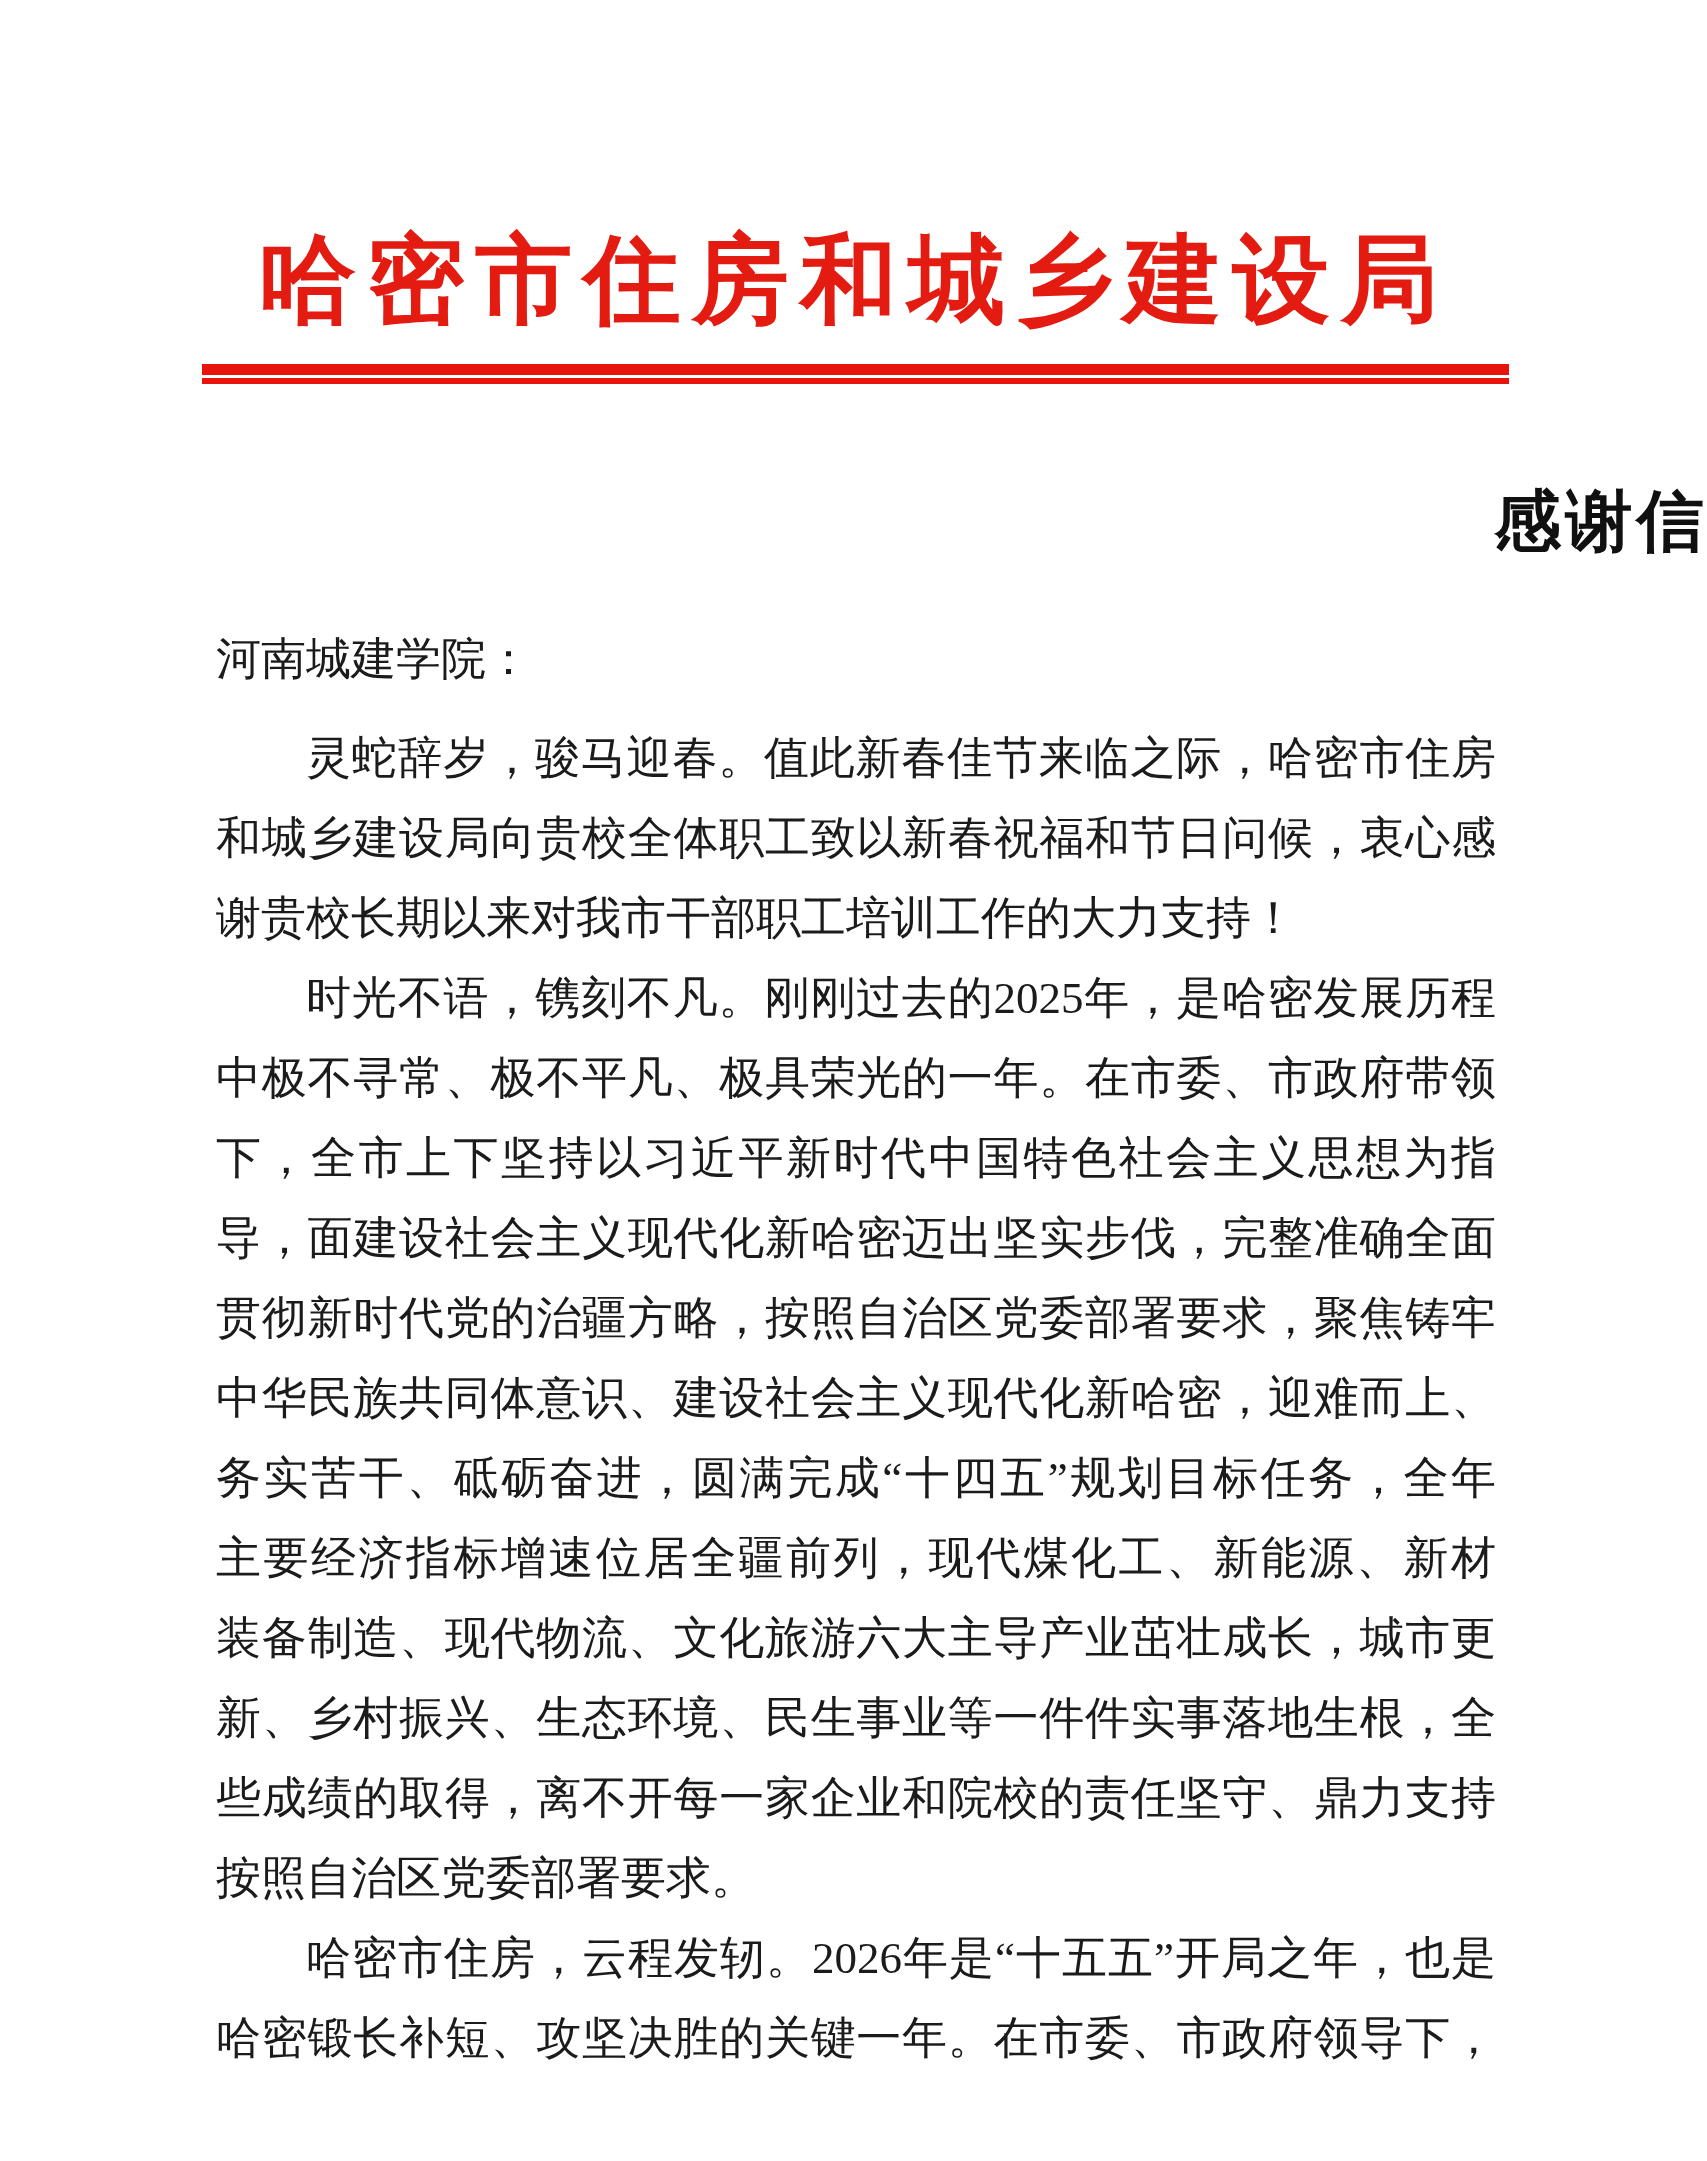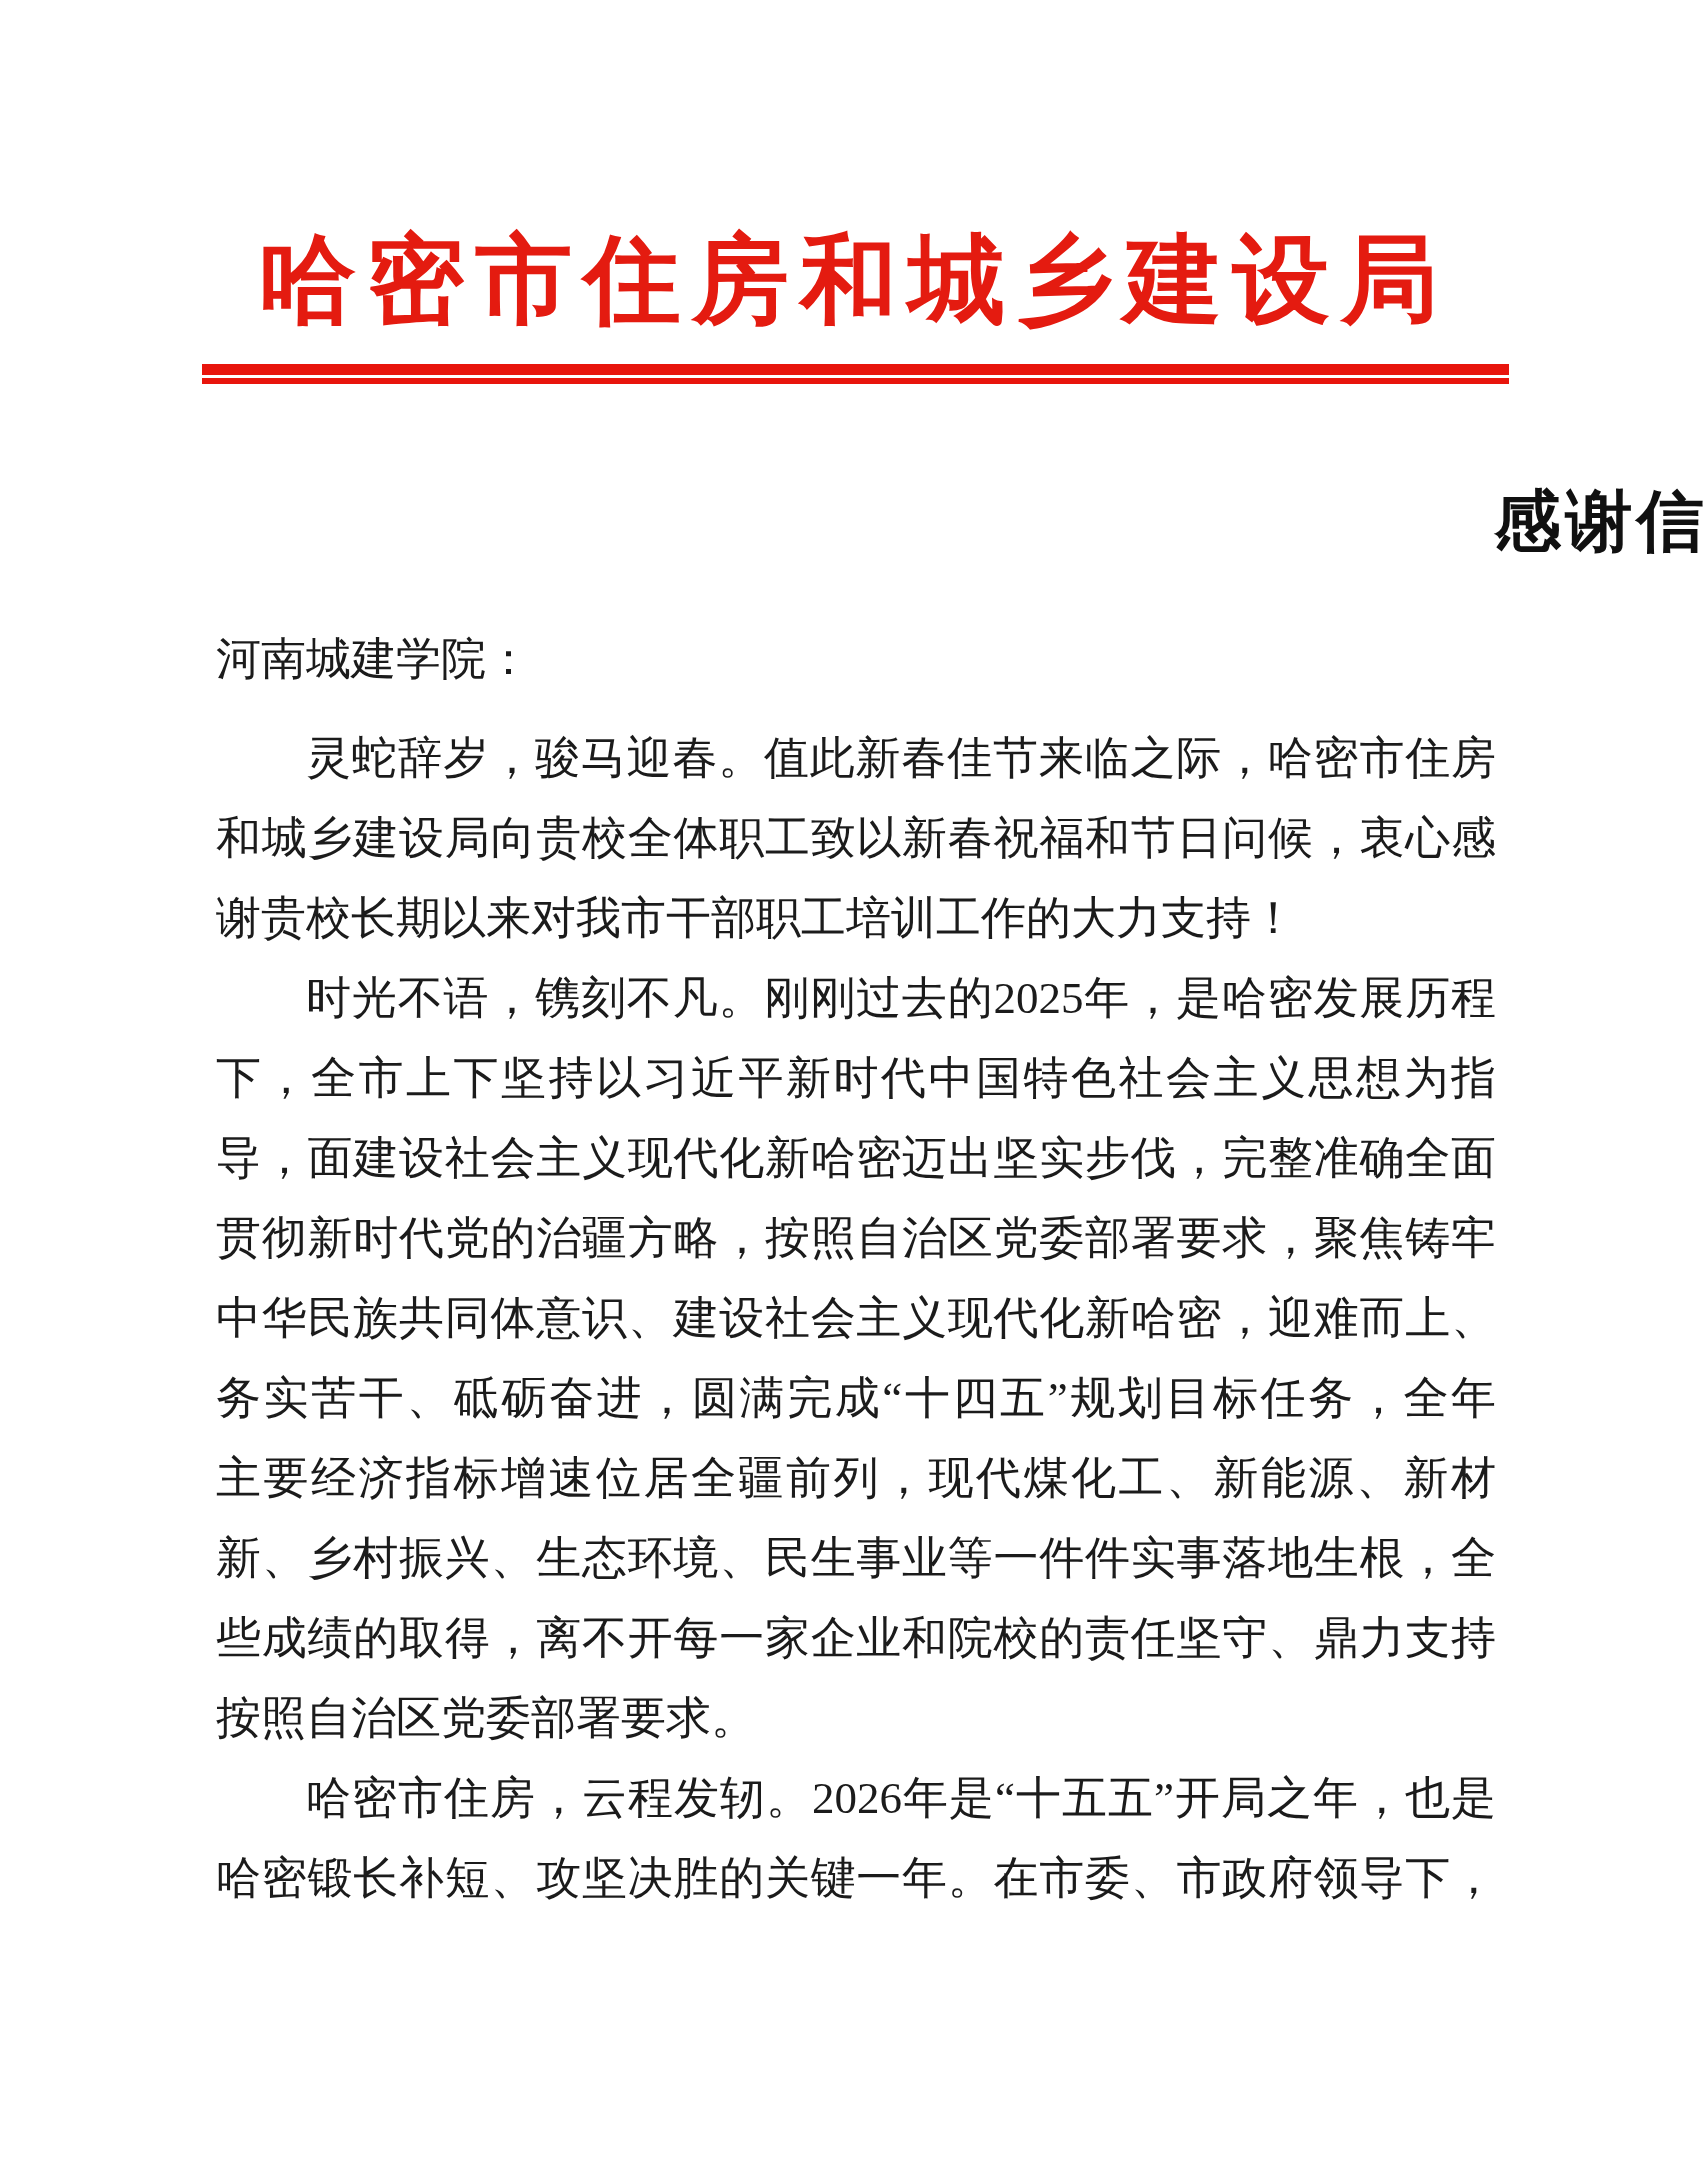--- a/index.html
+++ b/index.html
@@ -95,26 +95,28 @@
 
   <h1 class="doc-title">感谢信</h1>
 
   <div class="salutation">河南城建学院：</div>
 
   <div class="letter-body">
       <div class="body-line indent">灵蛇辞岁，骏马迎春。值此新春佳节来临之际，哈密市住房</div>
       <div class="body-line">和城乡建设局向贵校全体职工致以新春祝福和节日问候，衷心感</div>
       <div class="body-line para-end">谢贵校长期以来对我市干部职工培训工作的大力支持！</div>
       <div class="body-line indent">时光不语，镌刻不凡。刚刚过去的2025年，是哈密发展历程</div>
+      <div class="body-line">中极不寻常、极不平凡、极具荣光的一年。在市委、市政府带领</div>
       <div class="body-line">下，全市上下坚持以习近平新时代中国特色社会主义思想为指</div>
       <div class="body-line">导，面建设社会主义现代化新哈密迈出坚实步伐，完整准确全面</div>
       <div class="body-line">贯彻新时代党的治疆方略，按照自治区党委部署要求，聚焦铸牢</div>
       <div class="body-line">中华民族共同体意识、建设社会主义现代化新哈密，迎难而上、</div>
       <div class="body-line">务实苦干、砥砺奋进，圆满完成“十四五”规划目标任务，全年</div>
       <div class="body-line">主要经济指标增速位居全疆前列，现代煤化工、新能源、新材料、</div>
+      <div class="body-line">装备制造、现代物流、文化旅游六大主导产业茁壮成长，城市更</div>
       <div class="body-line">新、乡村振兴、生态环境、民生事业等一件件实事落地生根，全</div>
       <div class="body-line">些成绩的取得，离不开每一家企业和院校的责任坚守、鼎力支持</div>
       <div class="body-line para-end">按照自治区党委部署要求。</div>
       <div class="body-line indent">哈密市住房，云程发轫。2026年是“十五五”开局之年，也是</div>
       <div class="body-line">哈密锻长补短、攻坚决胜的关键一年。在市委、市政府领导下，</div>
     </div>
 
 </div>
 
 

